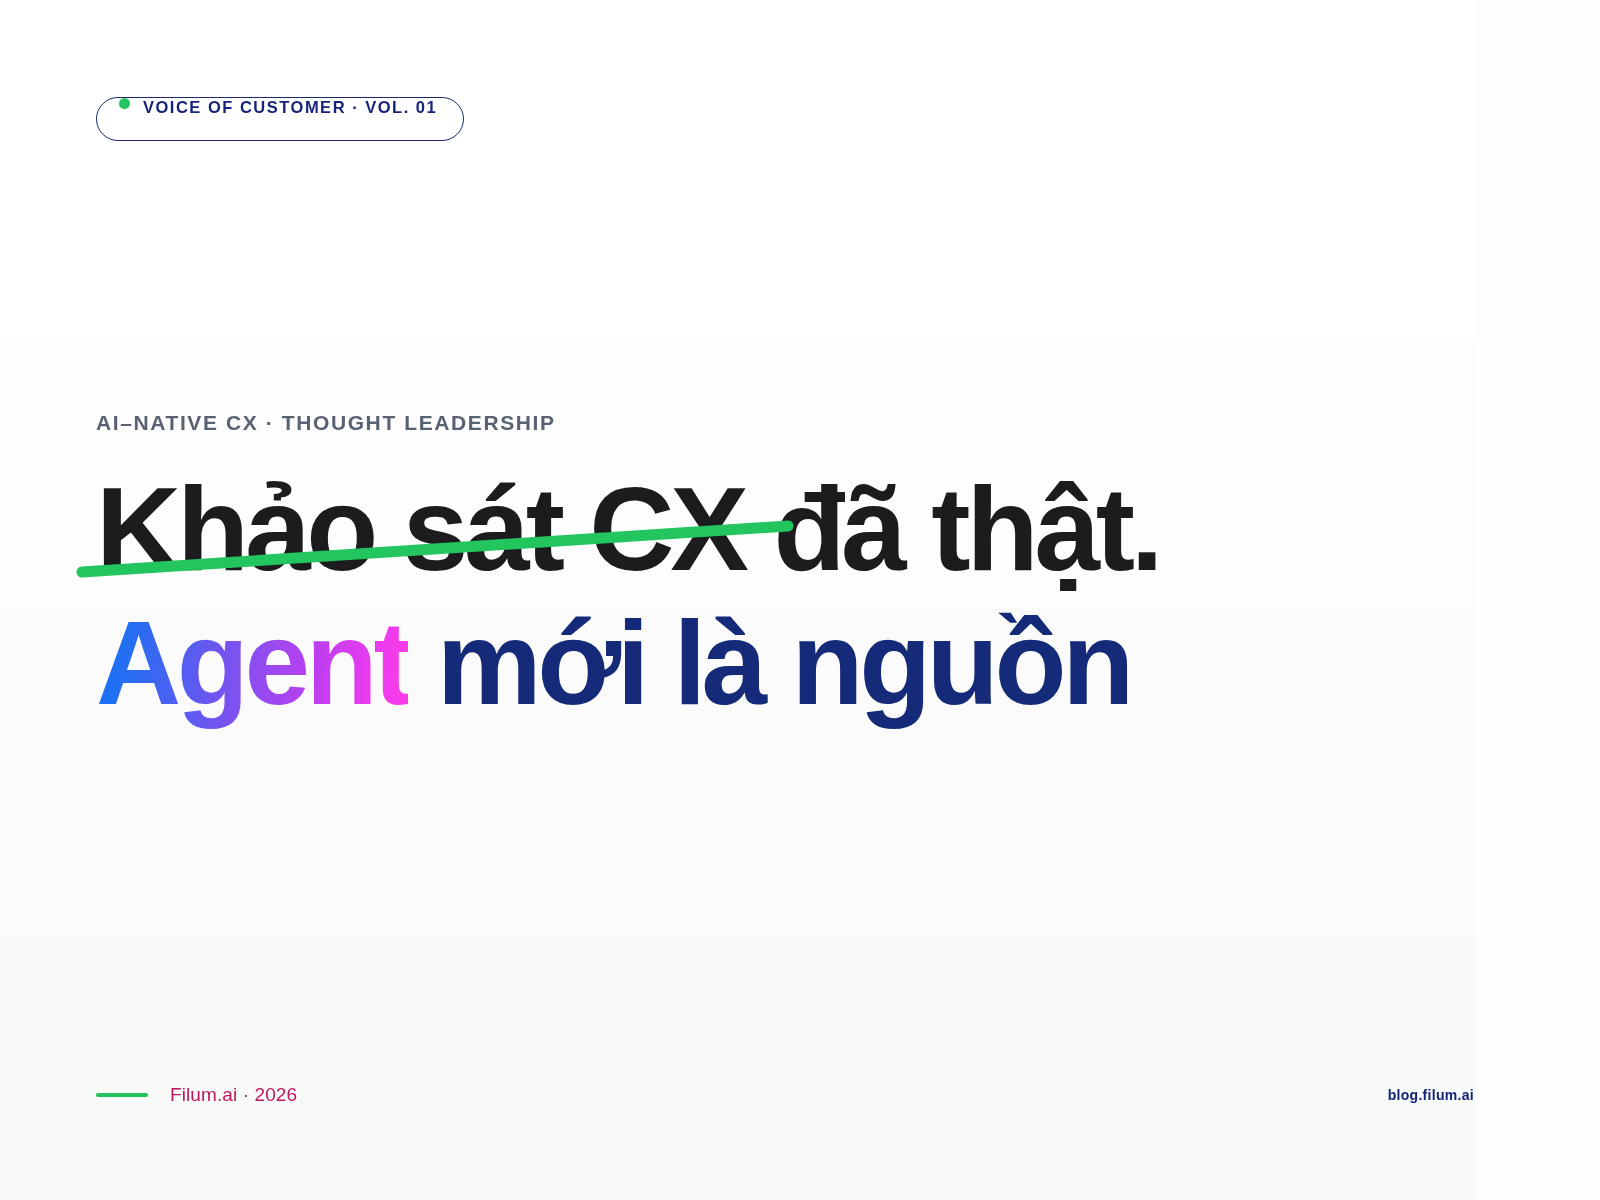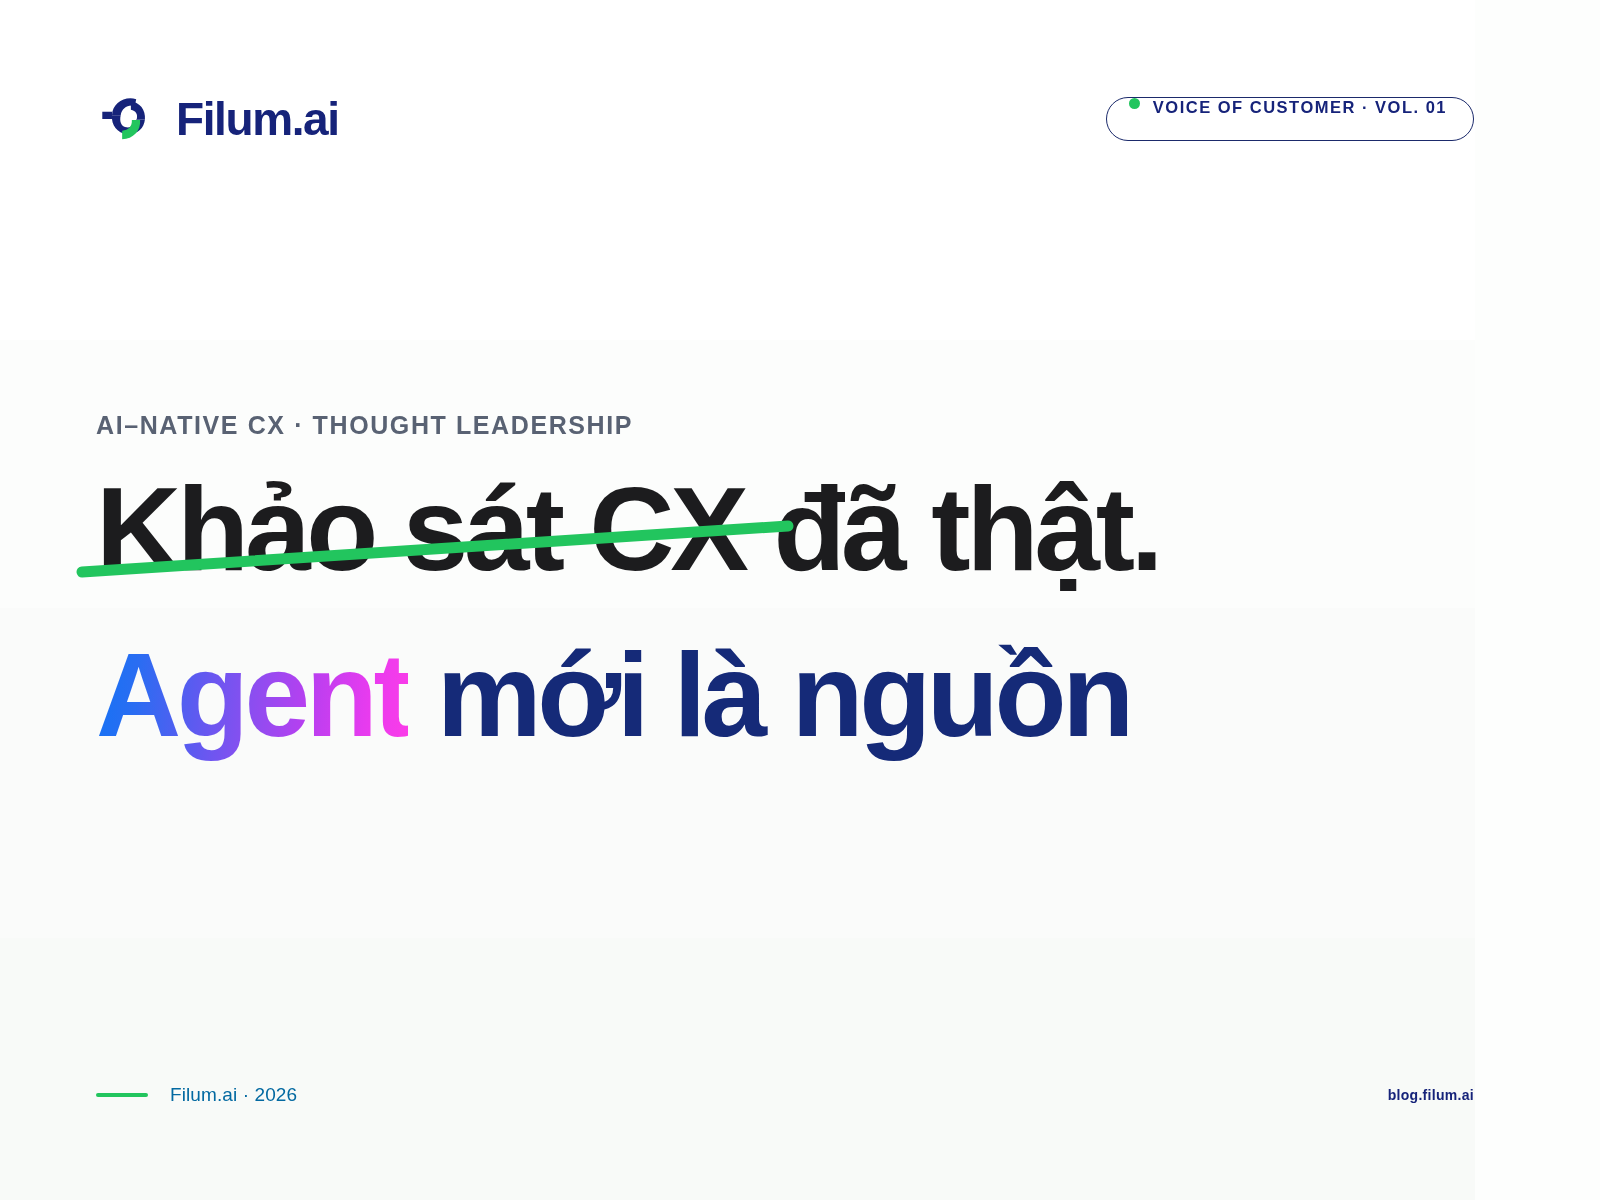--- a/index.html
+++ b/index.html
@@ -102,21 +102,21 @@
     letter-spacing: 1.5px;
     color: #16237a;
     white-space: nowrap;
   }
 
   
   .eyebrow {
     position: absolute;
     top: 411px;
     left: 96px;
-    font-size: 25px;
+    font-size: 21px;
     font-weight: 700;
     letter-spacing: 1.6px;
     color: #596273;
     white-space: nowrap;
   }
 
   
   .headline {
     position: absolute;
     top: 462px;
@@ -124,21 +124,21 @@
     width: 1420px;
   }
   .hl-line {
     font-size: 118px;
     font-weight: 700;
     letter-spacing: -4.2px;
     line-height: 134px;
     white-space: nowrap;
     color: #1c1c1e;
   }
-  .hl-line-2 { letter-spacing: -4.4px; margin-top: 32px; }
+  .hl-line-2 { letter-spacing: -4.4px; }
   .ink-dark  { color: #1c1c1e; }
   .ink-navy  { color: #152a78; }
   .ink-grad  {
     background-image: linear-gradient(95deg,
         #1473f5 0%,
         #2a6df2 14%,
         #5b5bf0 32%,
         #8b4ef0 50%,
         #b93ff0 68%,
         #e73bef 86%,
@@ -183,21 +183,21 @@
     width: 52px;
     height: 4px;
     border-radius: 2px;
     background: #22c55e;
     flex: 0 0 52px;
   }
   .footer-text {
     font-size: 19px;
     font-weight: 500;
     letter-spacing: 0.1px;
-    color: #0369a1;
+    color: #be185d;
     white-space: nowrap;
   }
   .footer-link {
     font-size: 14px;
     font-weight: 700;
     letter-spacing: 0.3px;
     color: #16237a;
     white-space: nowrap;
     text-decoration: none;
   }
@@ -208,33 +208,20 @@
 <div class="poster">
 
   <div class="band band-top"></div>
   <div class="band band-upper"></div>
   <div class="band band-mid"></div>
   <div class="band band-lower"></div>
   <div class="right-edge"></div>
 
   <div class="header">
 
-    <div class="brand">
-      <svg class="brand-mark" viewBox="0 0 64 64">
-        <path d="M41.5 11.5 C29 8 17 16 16.5 28 L25.5 28 C26.5 21 33 16.5 40 18.5 Z" fill="#16237a"></path>
-        <path d="M16.5 28 C15.5 38 22 46.5 32 47.5 C42 48.5 49.5 42 50.5 32.5
-                 L41.5 32.5 C40.8 38 36 41.5 31 40.5 C26 39.5 24 34.5 25.5 28 Z" fill="#16237a"></path>
-        <path d="M50.5 32.5 C51.5 22.5 45 15 36 13.5 L36 22.5
-                 C41 23.5 43.5 27 42 32.5 Z" fill="#16237a"></path>
-        <path d="M45.5 33 C46.5 44 38.5 52.5 27 53 L27 44
-                 C33.5 43.5 37.5 39.5 37 33 Z" fill="#22c55e"></path>
-        <rect x="6.5" y="24.5" width="10" height="7.5" fill="#16237a"></rect>
-      </svg>
-      <span class="brand-word">Filum.ai</span>
-    </div>
 
     <div class="badge">
       <span class="badge-dot"></span>
       <span class="badge-text">VOICE OF CUSTOMER · VOL. 01</span>
     </div>
 
   </div>
 
   <div class="eyebrow">AI–NATIVE CX · THOUGHT LEADERSHIP</div>
 

